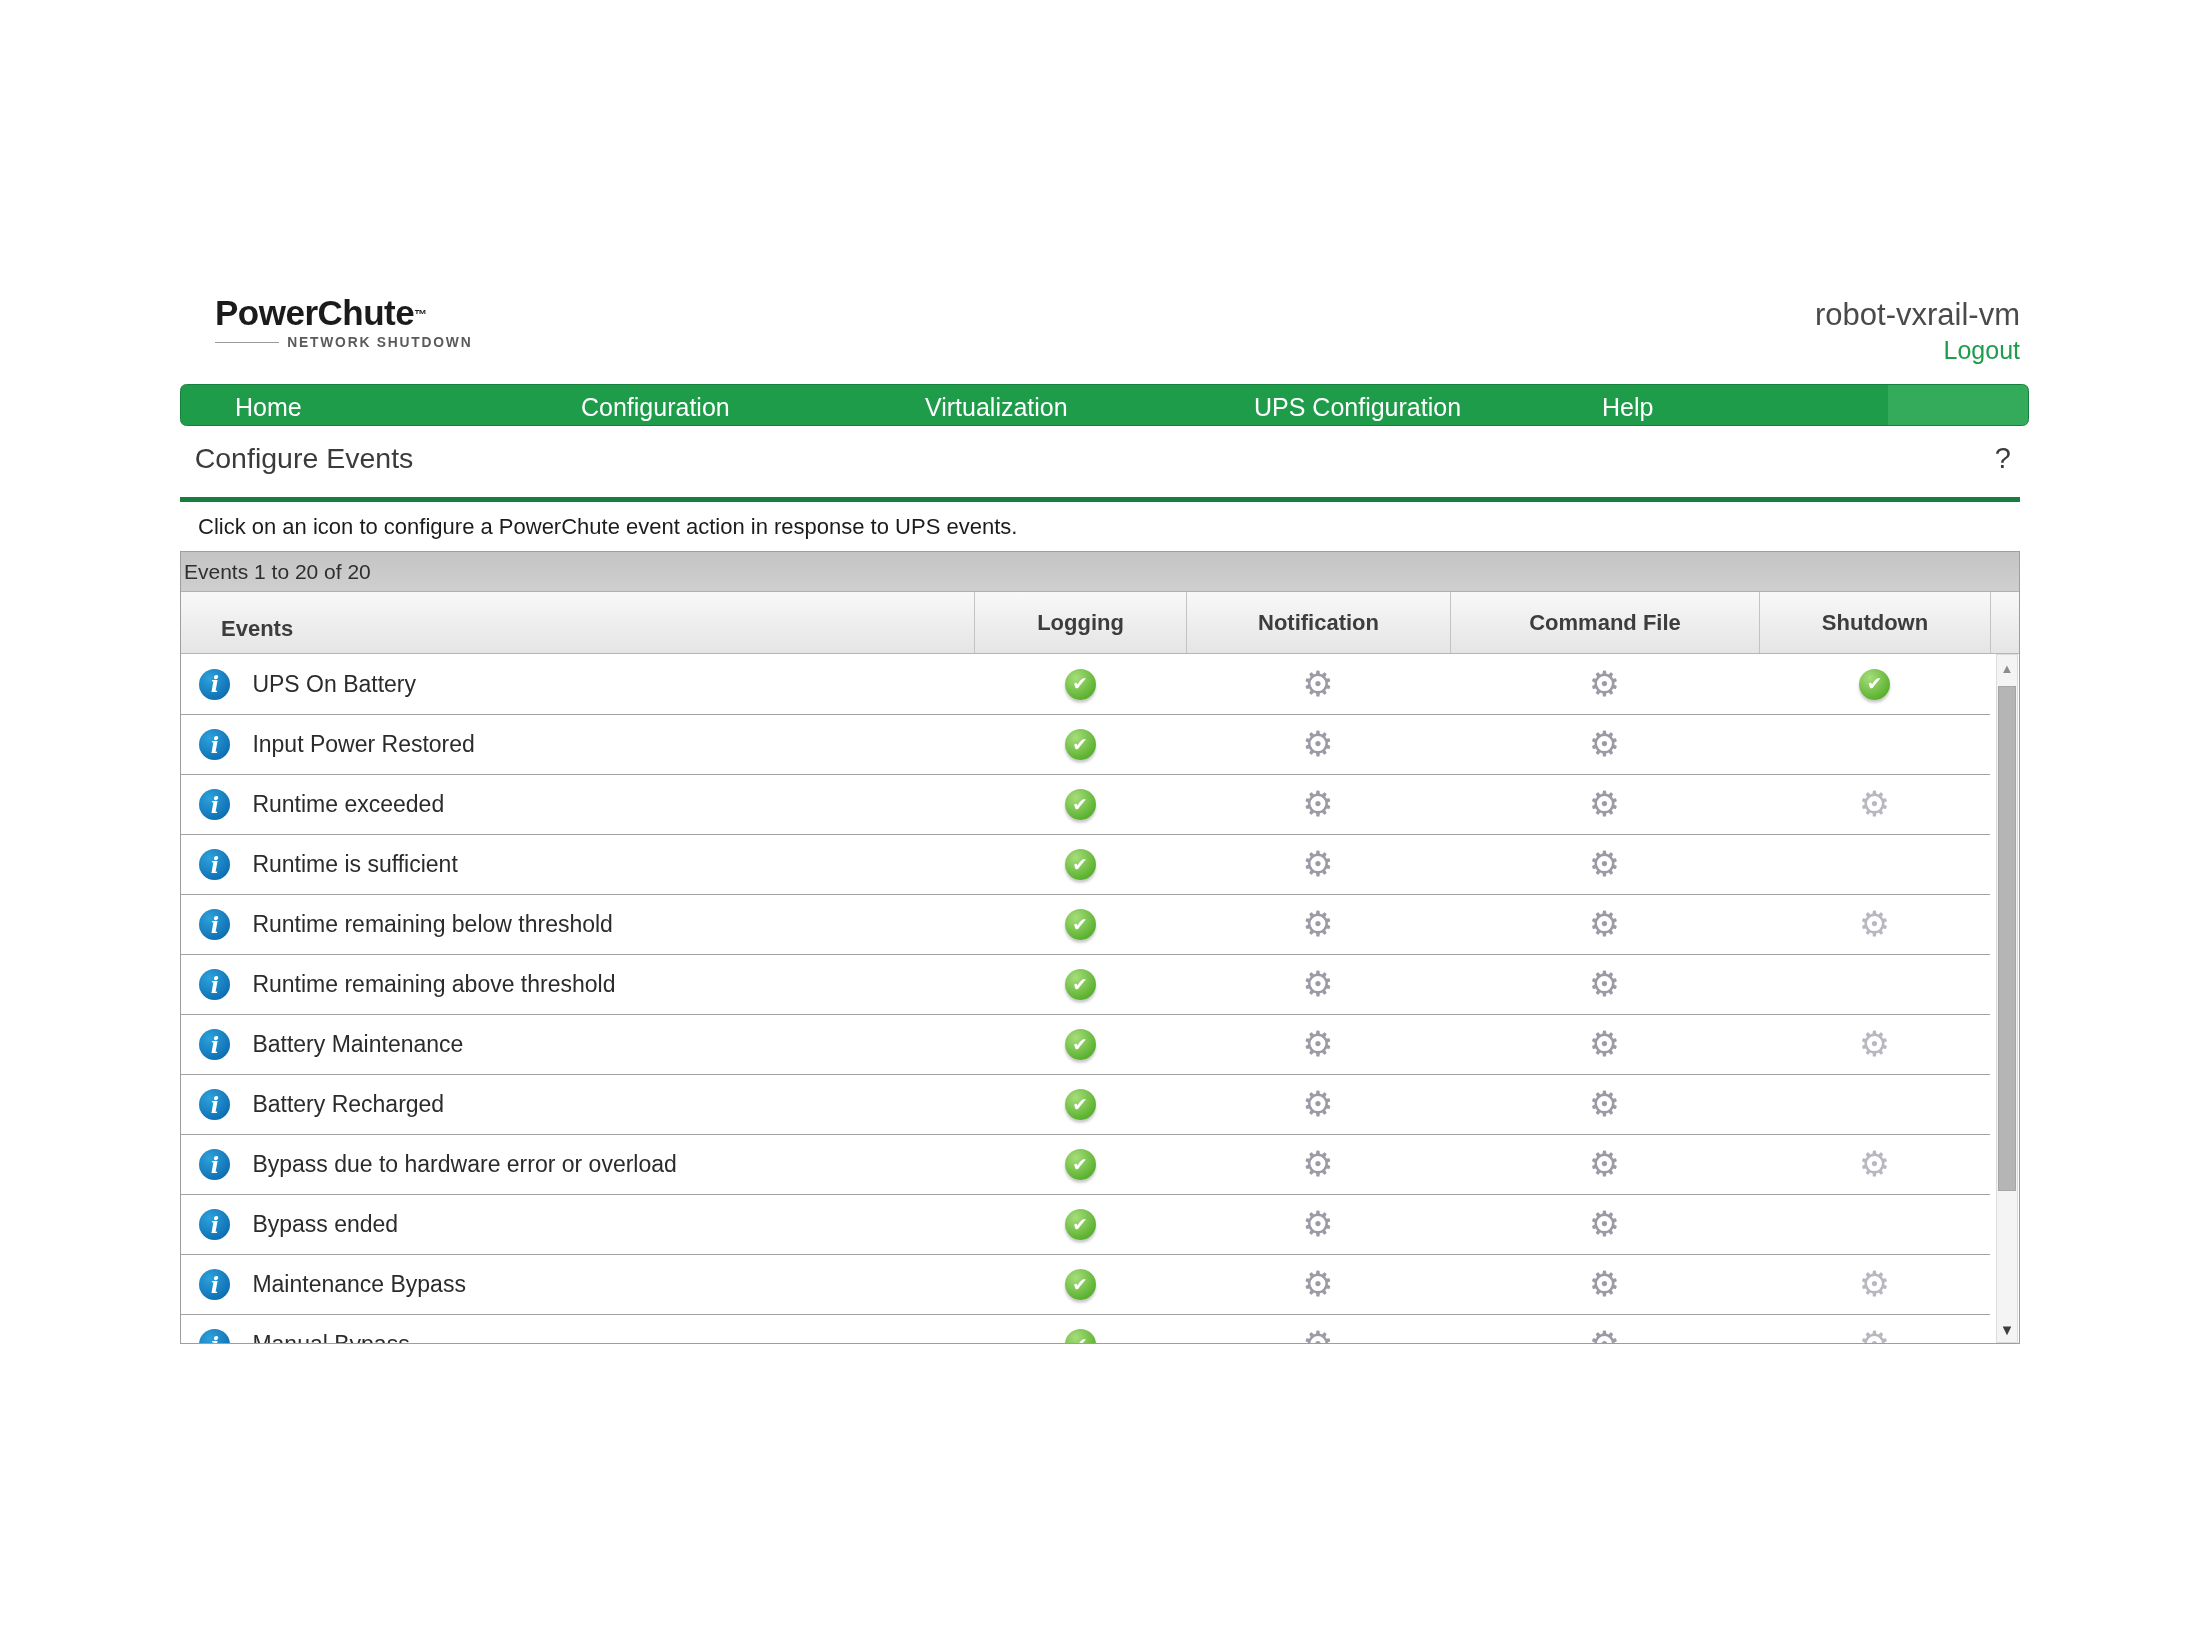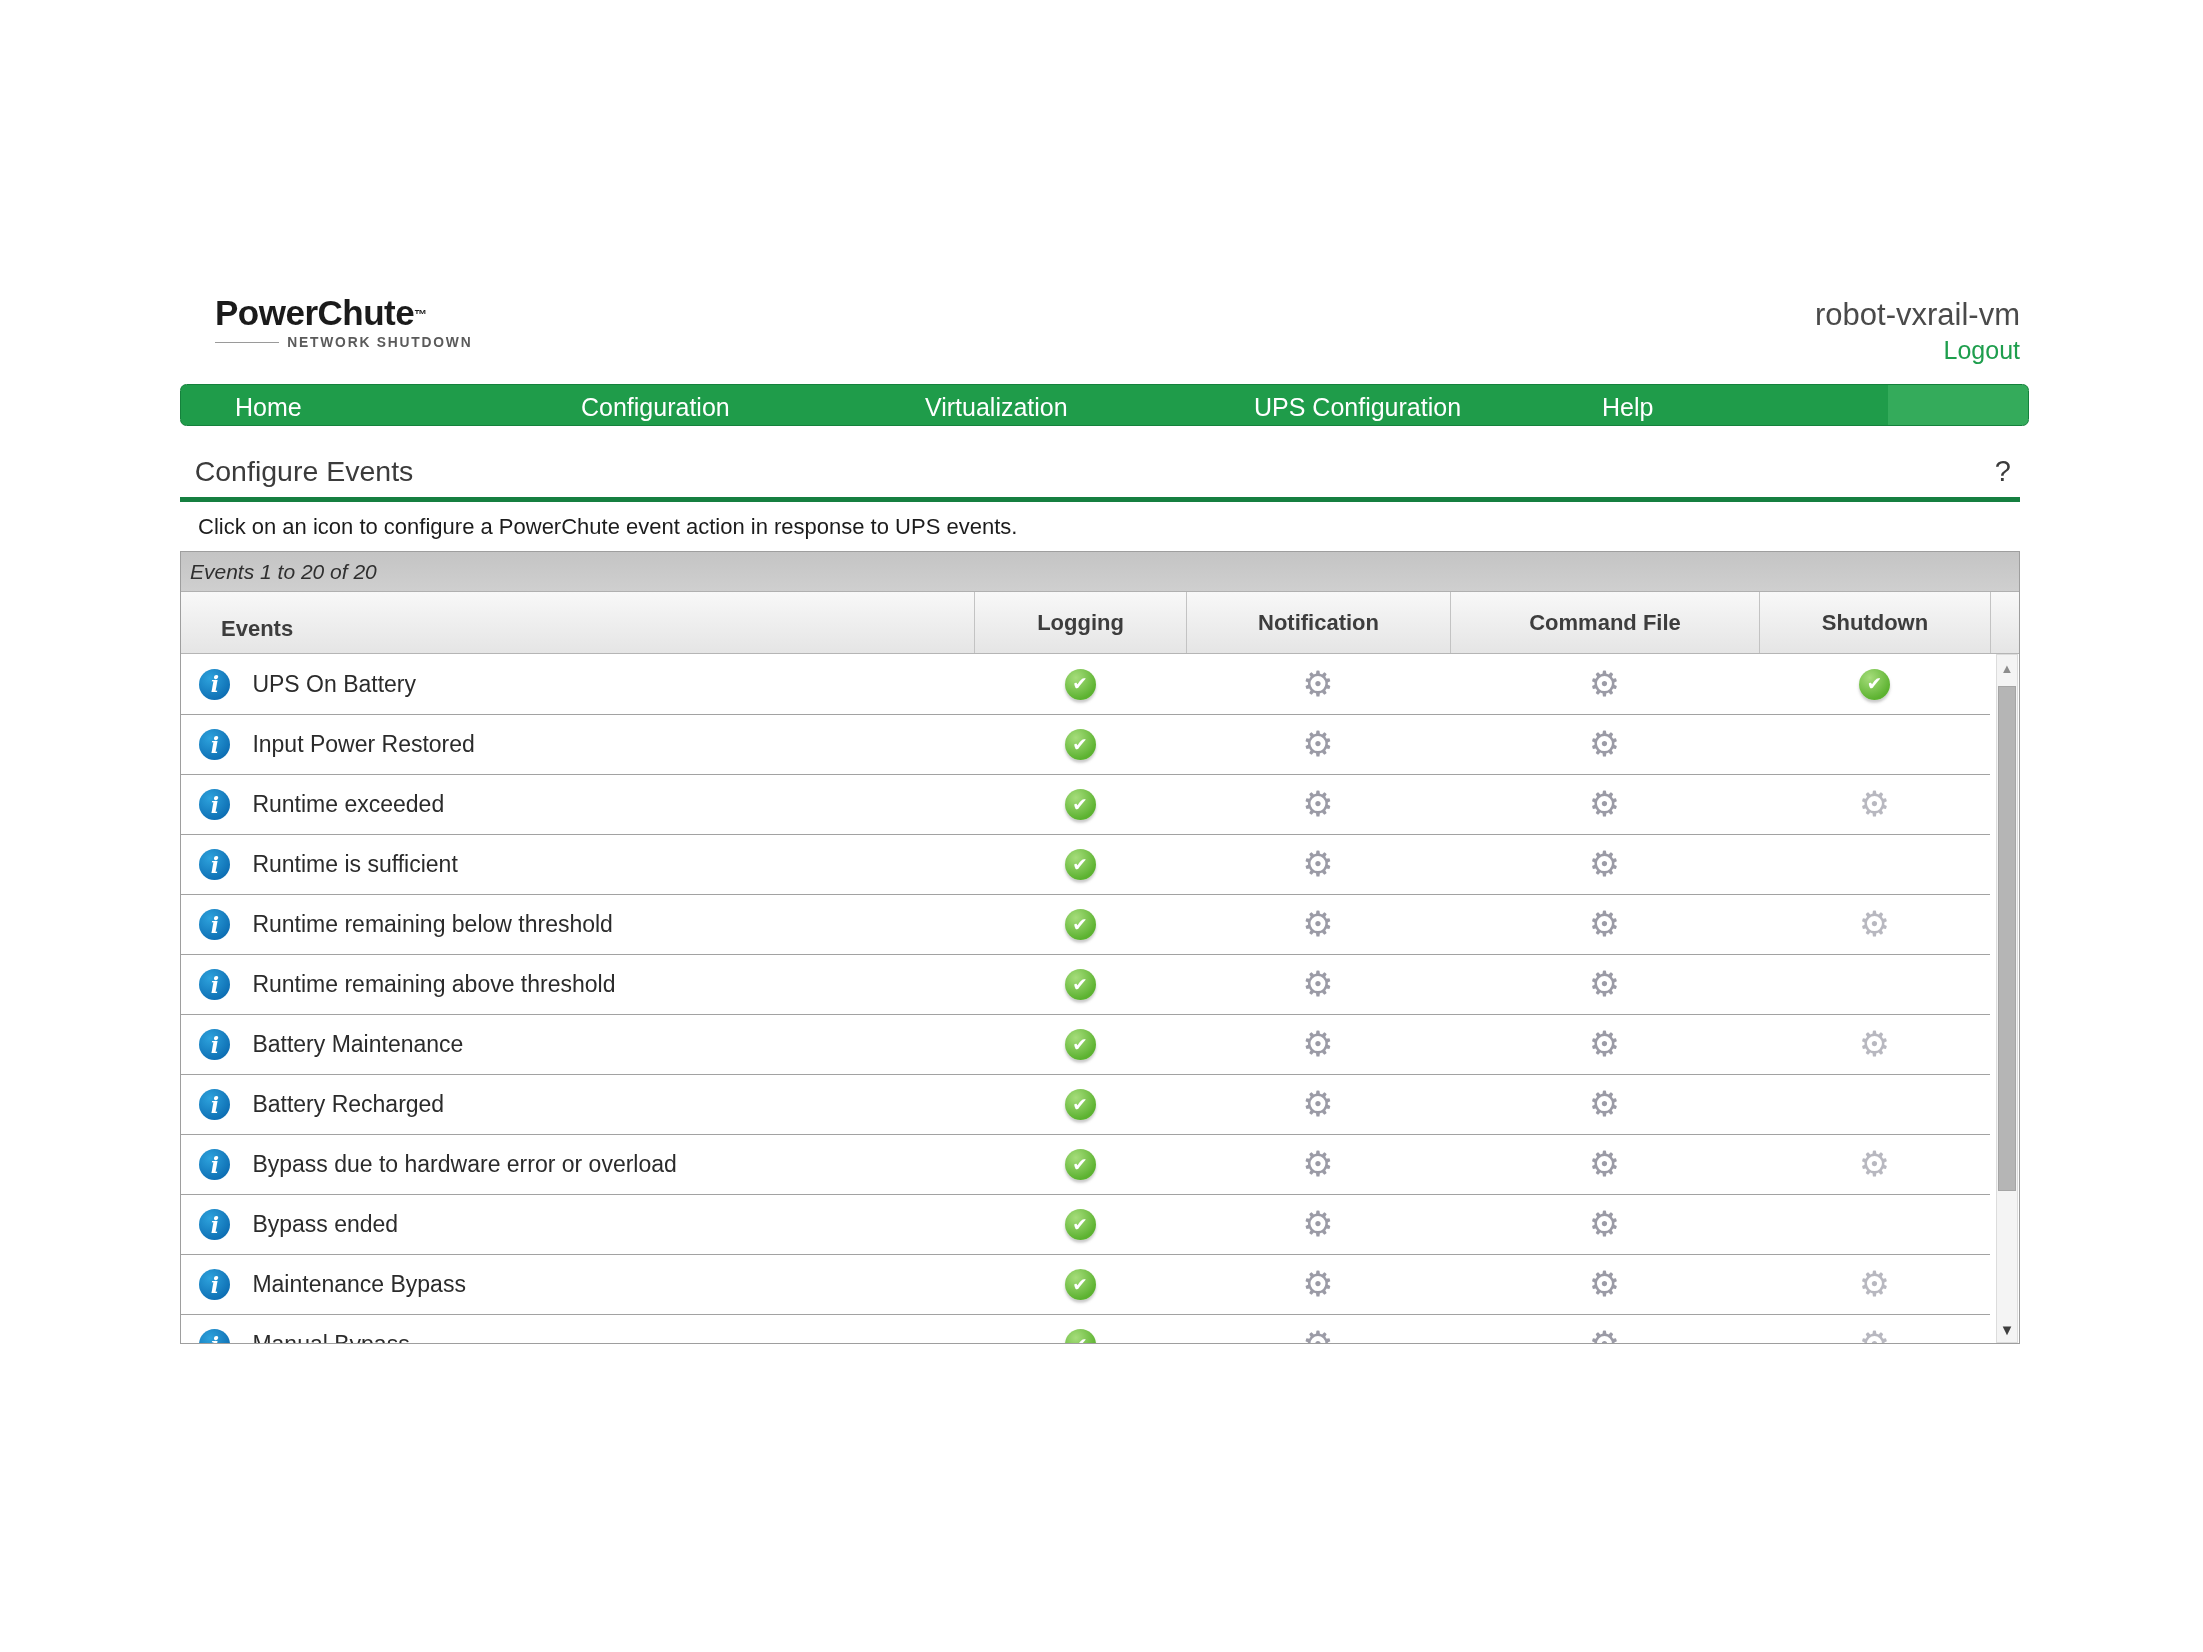--- a/index.html
+++ b/index.html
@@ -25,31 +25,31 @@
             border:0.9px solid #15813c; border-radius:6.4px; }
   .nav-item { position:absolute; top:0; height:44px; line-height:44px; color:#ffffff;
               font-size:25px; cursor:pointer; white-space:nowrap; }
   .nav-item:nth-child(1){ left:54px; }
   .nav-item:nth-child(2){ left:400px; }
   .nav-item:nth-child(3){ left:744px; }
   .nav-item:nth-child(4){ left:1073px; }
   .nav-item:nth-child(5){ left:1421px; }
 
   
-  .title-row { position:absolute; left:180px; top:455px; width:1840px; display:flex;
+  .title-row { position:absolute; left:180px; top:442px; width:1840px; display:flex;
                justify-content:space-between; align-items:flex-end; }
   .page-title { font-size:28.5px; color:#3b3b3b; font-weight:500; padding-left:14.7px; }
   .help-btn { font-size:29px; color:#3b3b3b; font-weight:500; cursor:pointer; padding-right:9.2px; }
   .green-rule { position:absolute; left:180px; top:497px; width:1840px; height:4.6px; background:#157f40; }
   .instruction { position:absolute; left:198px; top:514px; font-size:22px; color:#1c1c1c; }
 
   
   .events-table { position:absolute; left:180px; top:551px; width:1840px; border:0.9px solid #9e9e9e; background:#fff; }
   .t-caption { height:40px; line-height:40px; background:linear-gradient(#c4c4c4,#cfcfcf);
-               font-size:21px; color:#2f2f2f; padding-left:9px; border-bottom:0.9px solid #b0b0b0;font-style:italic; }
+               font-size:21px; color:#2f2f2f; padding-left:3px; border-bottom:0.9px solid #b0b0b0; }
   .t-header { display:grid; grid-template-columns:793px 212px 264px 309px 231px 29px; height:62px;
               background:linear-gradient(#f8f8f8,#e5e5e5); border-bottom:1.8px solid #b5b5b5; }
   .t-header .hcell { font-size:22px; font-weight:bold; color:#3d3d3d; display:flex;
                      align-items:center; justify-content:center; }
   .t-header .hcell:first-child { justify-content:flex-start; padding-left:40px;margin-top:12px; }
   .t-header .hcell + .hcell { border-left:0.9px solid #c3c3c3; }
 
   .t-body { position:relative; height:689px; overflow:hidden; background:#fff; }
   .t-row { display:grid; grid-template-columns:793px 212px 264px 309px 231px; height:60px; width:1809px; }
   .t-row + .t-row { border-top:1.8px solid #a2a2a2; }

